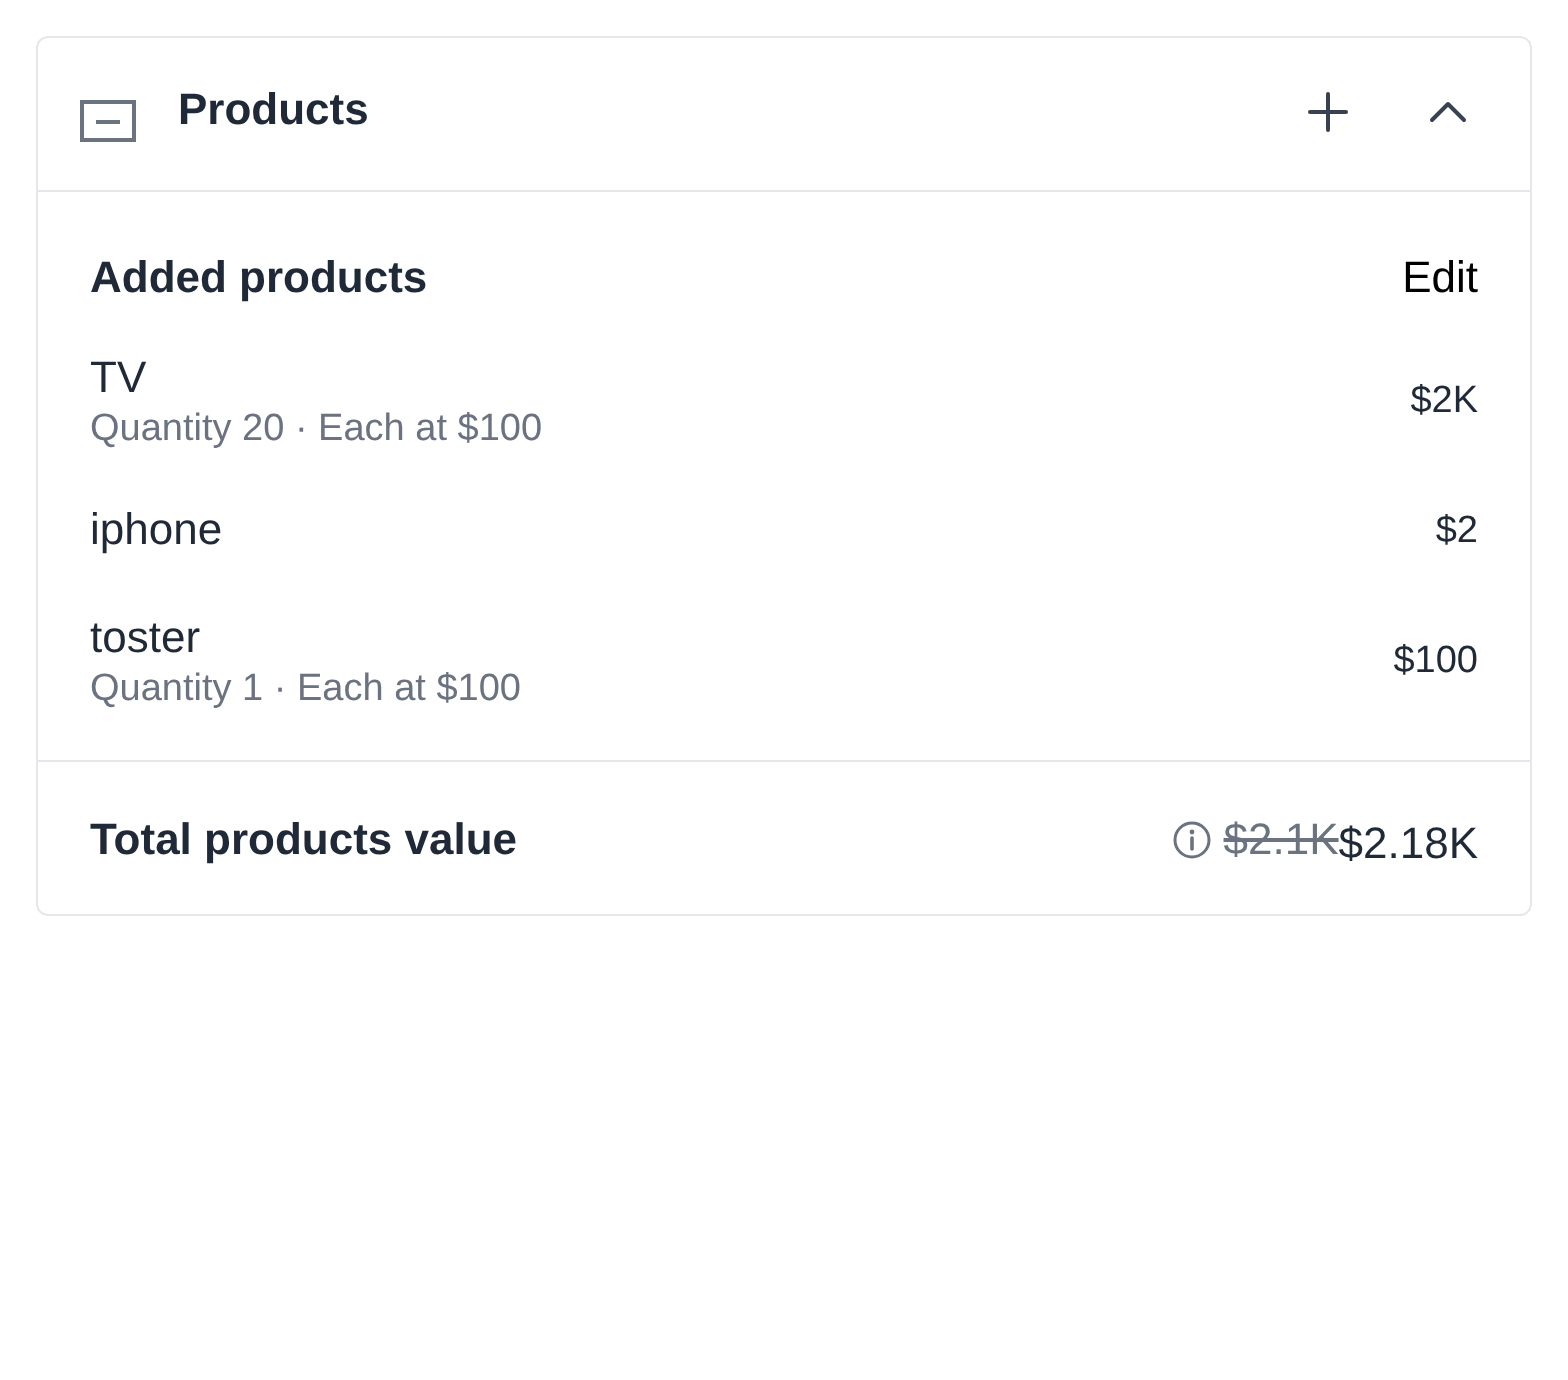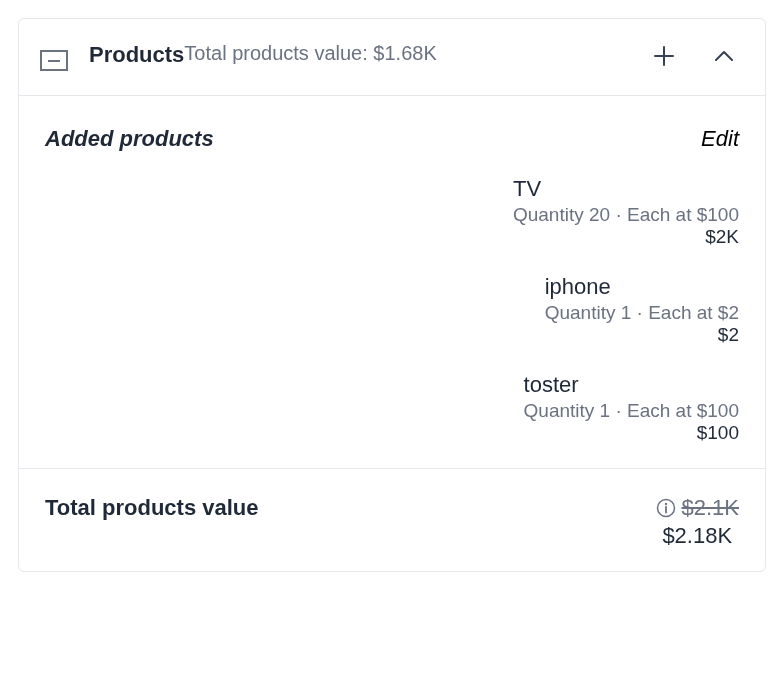--- a/index.html
+++ b/index.html
@@ -68,39 +68,37 @@
     }
     .card-body {
       padding: 30px 26px 24px 26px;
       border-bottom: 1px solid #e5e7eb;
     }
     .section-header {
       display: flex;
       justify-content: space-between;
       align-items: center;
       margin-bottom: 24px;
-      font-style: italic;
     }
     .section-title {
       font-size: 22px;
       font-weight: 700;
       color: #1f2937;
     }
     .edit-link {
       font-size: 22px;
       font-weight: 400;
       color: #000000;
       cursor: pointer;
     }
     .product-row {
       display: flex;
       justify-content: space-between;
-      align-items: flex-end;
+      align-items: center;
       margin-bottom: 26px;
-      flex-direction: column;
     }
     .product-row:last-child {
       margin-bottom: 0;
     }
     .product-info {
       display: flex;
       flex-direction: column;
     }
     .product-name {
       font-size: 22px;
@@ -121,22 +119,22 @@
       justify-content: space-between;
       align-items: flex-start;
     }
     .footer-label {
       font-size: 22px;
       font-weight: 700;
       color: #1f2937;
     }
     .footer-values {
       display: flex;
-      flex-direction: column;
-      align-items: center;
+      flex-direction: row;
+      align-items: flex-end;
     }
     .footer-old-row {
       display: flex;
       align-items: center;
       gap: 6px;
       margin-bottom: 2px;
     }
     .info-icon {
       display: inline-flex;
       align-items: center;
@@ -160,21 +158,20 @@
 
   <div class="card-header">
     <span class="header-icon">
       <svg width="30" height="30" viewBox="0 0 30 30">
         <rect x="2" y="6" width="26" height="19" fill="none" stroke="#6b7280" stroke-width="2"></rect>
         <line x1="9" y1="16" x2="21" y2="16" stroke="#6b7280" stroke-width="2"></line>
       </svg>
     </span>
     <div class="header-titles">
       <div class="header-title">Products</div>
-      <div class="header-subtitle">Total products value: $1.68K</div>
     </div>
     <div class="header-actions">
       <button class="icon-button">
         <span>
           <svg width="22" height="22" viewBox="0 0 22 22">
             <line x1="11" y1="2" x2="11" y2="20" stroke="#374151" stroke-width="2" stroke-linecap="round"></line>
             <line x1="2" y1="11" x2="20" y2="11" stroke="#374151" stroke-width="2" stroke-linecap="round"></line>
           </svg>
         </span>
       </button>
@@ -198,21 +195,20 @@
       <div class="product-info">
         <div class="product-name">TV</div>
         <div class="product-meta">Quantity 20 · Each at $100</div>
       </div>
       <div class="product-price">$2K</div>
     </div>
 
     <div class="product-row">
       <div class="product-info">
         <div class="product-name">iphone</div>
-        <div class="product-meta">Quantity 1 · Each at $2</div>
       </div>
       <div class="product-price">$2</div>
     </div>
 
     <div class="product-row">
       <div class="product-info">
         <div class="product-name">toster</div>
         <div class="product-meta">Quantity 1 · Each at $100</div>
       </div>
       <div class="product-price">$100</div>

